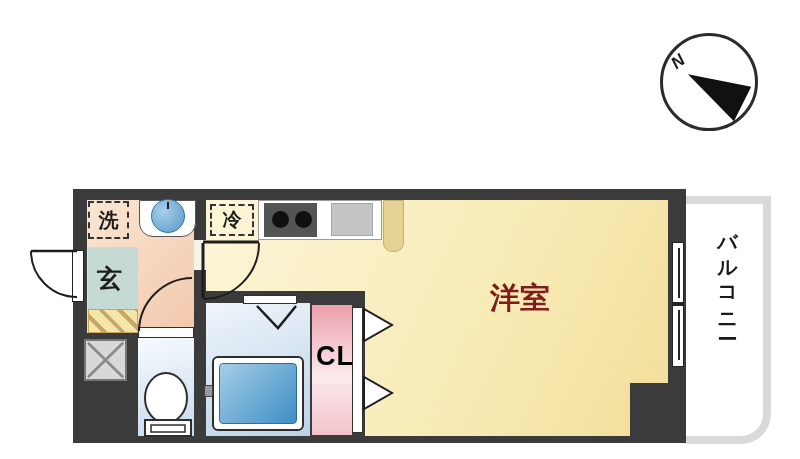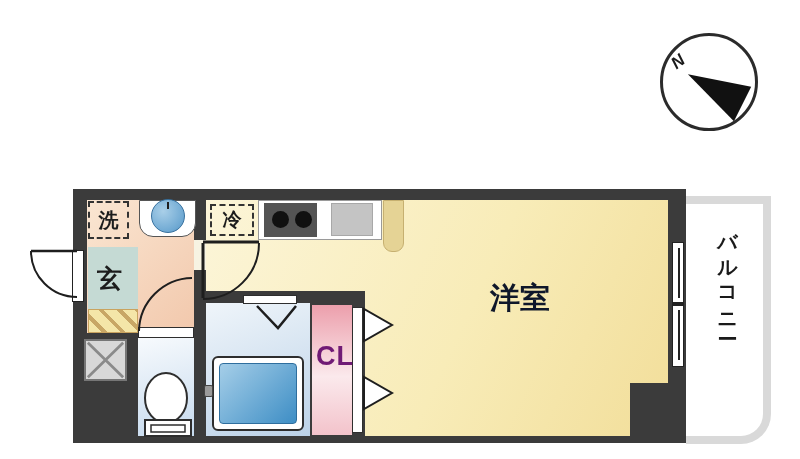--- a/index.html
+++ b/index.html
@@ -53,22 +53,22 @@
   .balcony{left:686px;top:196px;width:85px;height:248px;background:#fff;
     border-top:8px solid #D9D9D9;border-right:8px solid #D9D9D9;border-bottom:8px solid #D9D9D9;
     border-radius:0 0 30px 0;box-sizing:border-box;}
   
   .compass{left:660px;top:33px;width:98px;height:98px;border:3px solid #2b2b2b;border-radius:50%;background:#fff;box-sizing:border-box;}
   .compass svg{display:block;width:100%;height:100%;}
   .north{position:absolute;left:9px;top:16px;font-size:17px;font-weight:bold;color:#1a1a1a;transform:rotate(-38deg);font-style:italic;}
   
   .lbl{color:#1c1c1c;font-weight:bold;}
   .lbl-entrance{left:97px;top:262px;font-size:25px;}
-  .lbl-closet{left:316px;top:341px;font-size:27px;color:#701a75;letter-spacing:1px;}
-  .lbl-main{left:420px;top:280px;width:200px;text-align:center;font-size:30px;line-height:35px;color:#0f172a;}
+  .lbl-closet{left:316px;top:341px;font-size:27px;color:#000000;letter-spacing:1px;}
+  .lbl-main{left:420px;top:280px;width:200px;text-align:center;font-size:30px;line-height:35px;color:#7f1d1d;}
   .lbl-balcony{left:715px;top:220px;font-size:20px;font-weight:600;color:#1a1a1a;
     writing-mode:vertical-rl;letter-spacing:4px;height:210px;}
   
   .overlay{left:0;top:0;width:800px;height:459px;pointer-events:none;}
   .overlay path,.overlay ellipse,.overlay rect,.overlay polygon{vector-effect:non-scaling-stroke;}
   
   .tub{left:212px;top:356px;width:92px;height:75px;background:#fff;border:2px solid #2e2e2e;border-radius:6px;box-sizing:border-box;}
   .tub-inner{left:219px;top:363px;width:78px;height:61px;border-radius:4px;border:1px solid #2E6E9E;box-sizing:border-box;
     background:linear-gradient(135deg,#A5CEE8 0%,#3E8EC5 100%);}
   .faucet{left:204px;top:385px;width:9px;height:12px;background:#9a9a9a;border:1px solid #444;border-radius:2px;box-sizing:border-box;}

